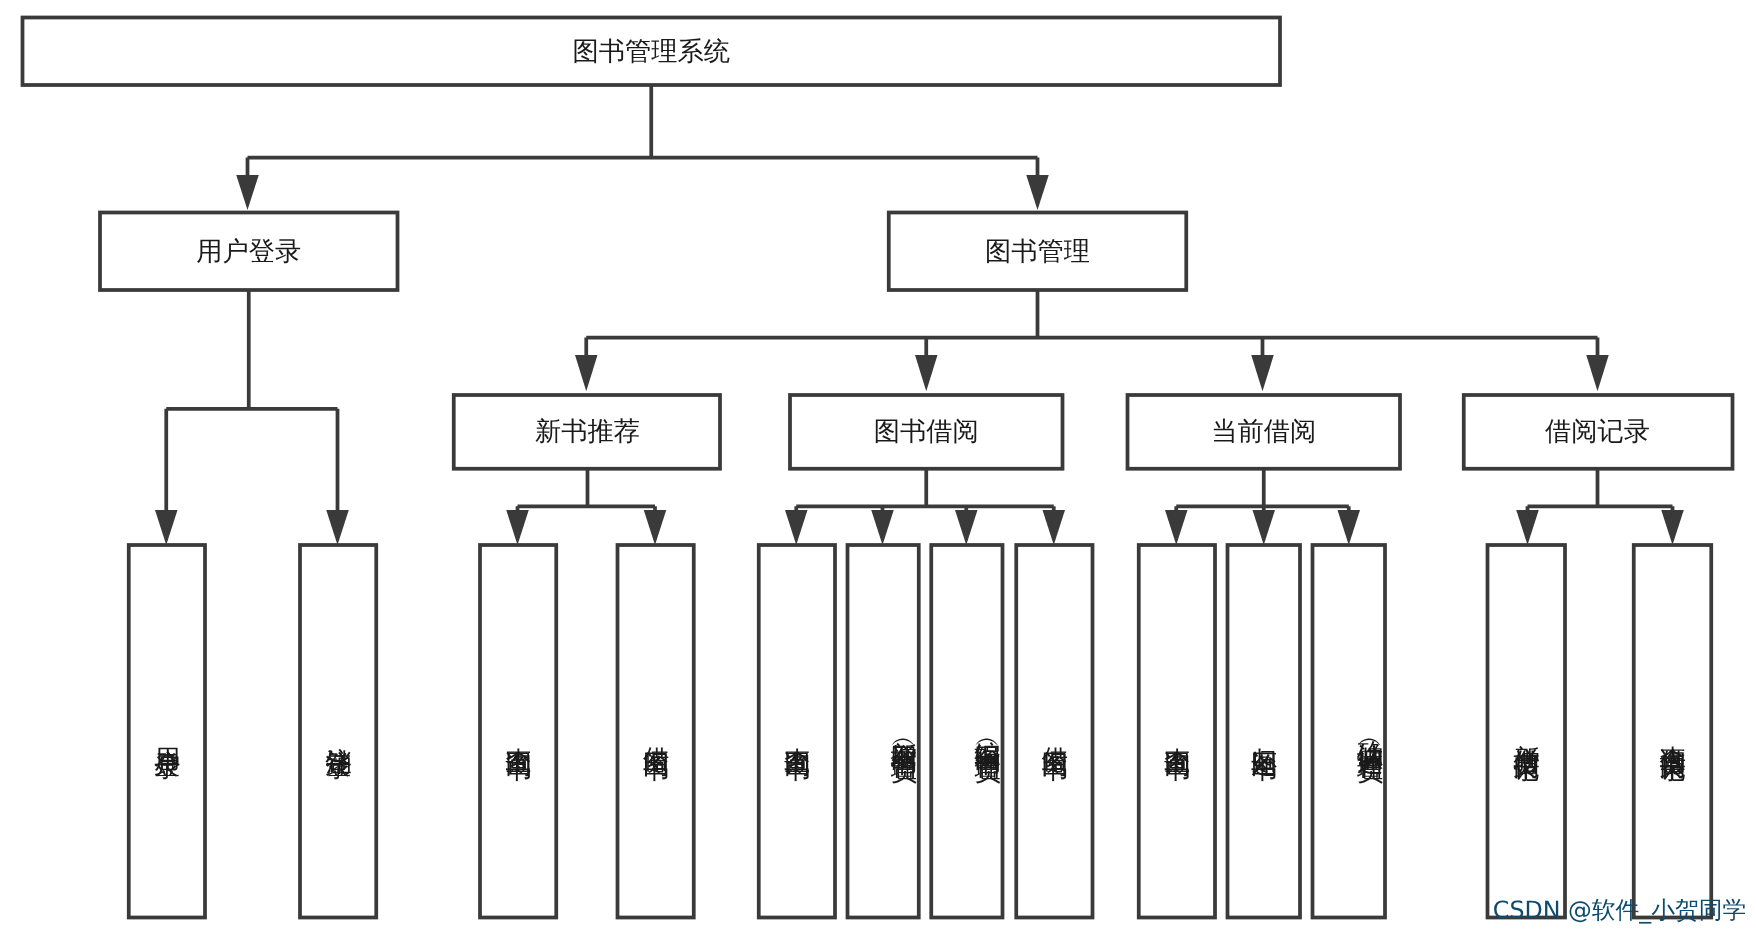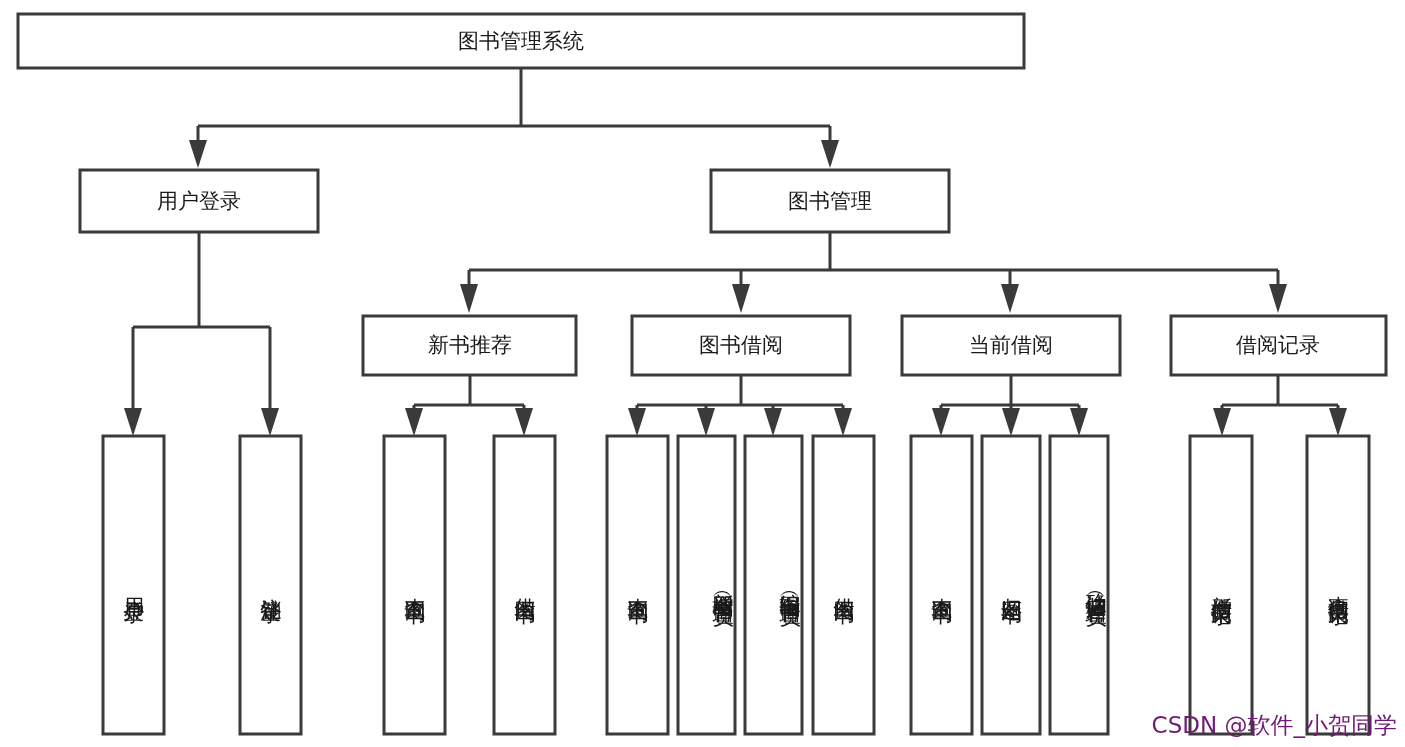--- a/index.html
+++ b/index.html
@@ -64,22 +64,22 @@
     white-space: nowrap;
     text-align: center;
     pointer-events: none;
     user-select: none;
   }
   #watermark {
     position: absolute;
     right: 8px;
     bottom: 6px;
     font-family: "DejaVu Sans", "Liberation Sans", sans-serif;
-    font-size: 23px;
-    color: #701a75;
+    font-size: 19px;
+    color: #0c4a6e;
     white-space: nowrap;
     user-select: none;
   }
 </style>
 </head>
 <body>
 
 <div id="diagram-root">
 
   <svg id="tree-svg" viewBox="0 0 1405 747">

